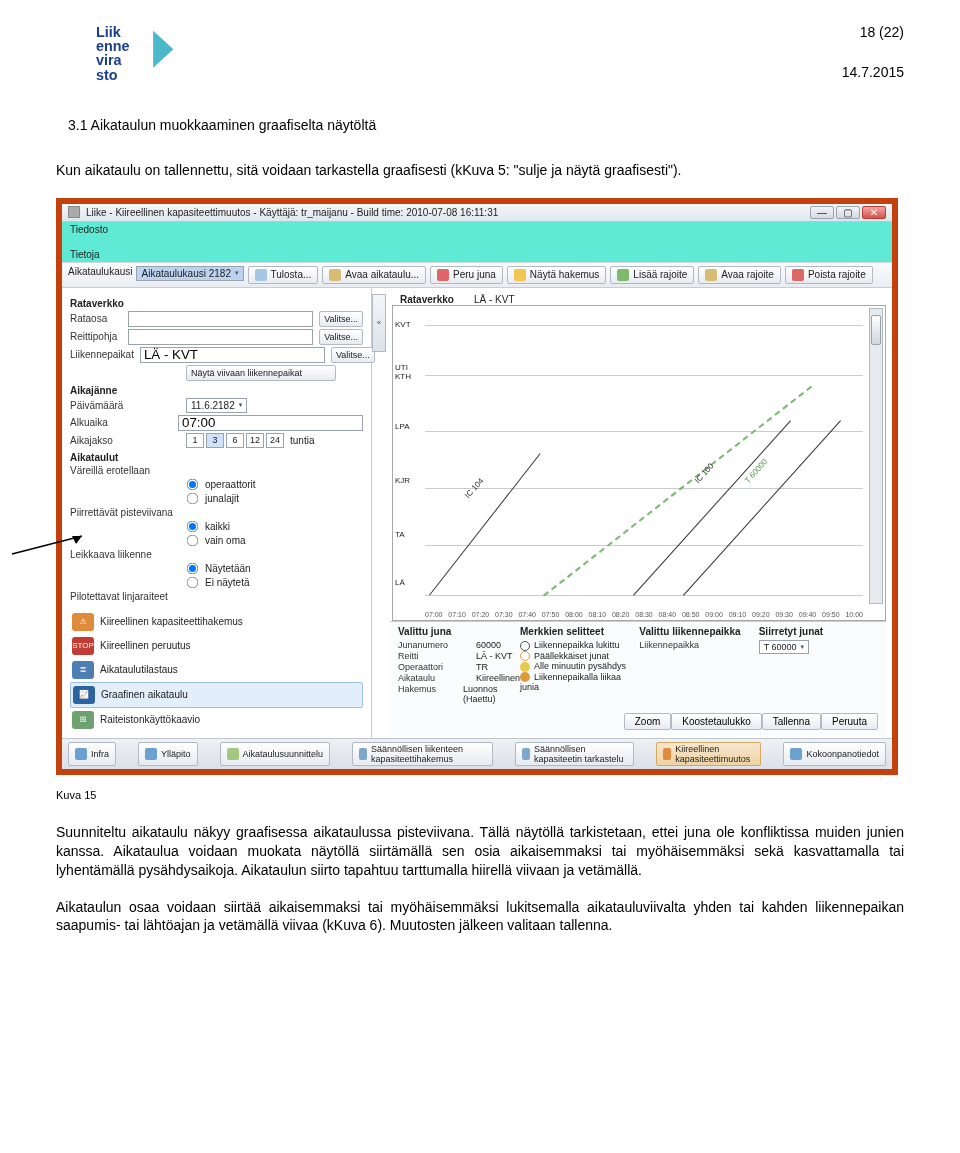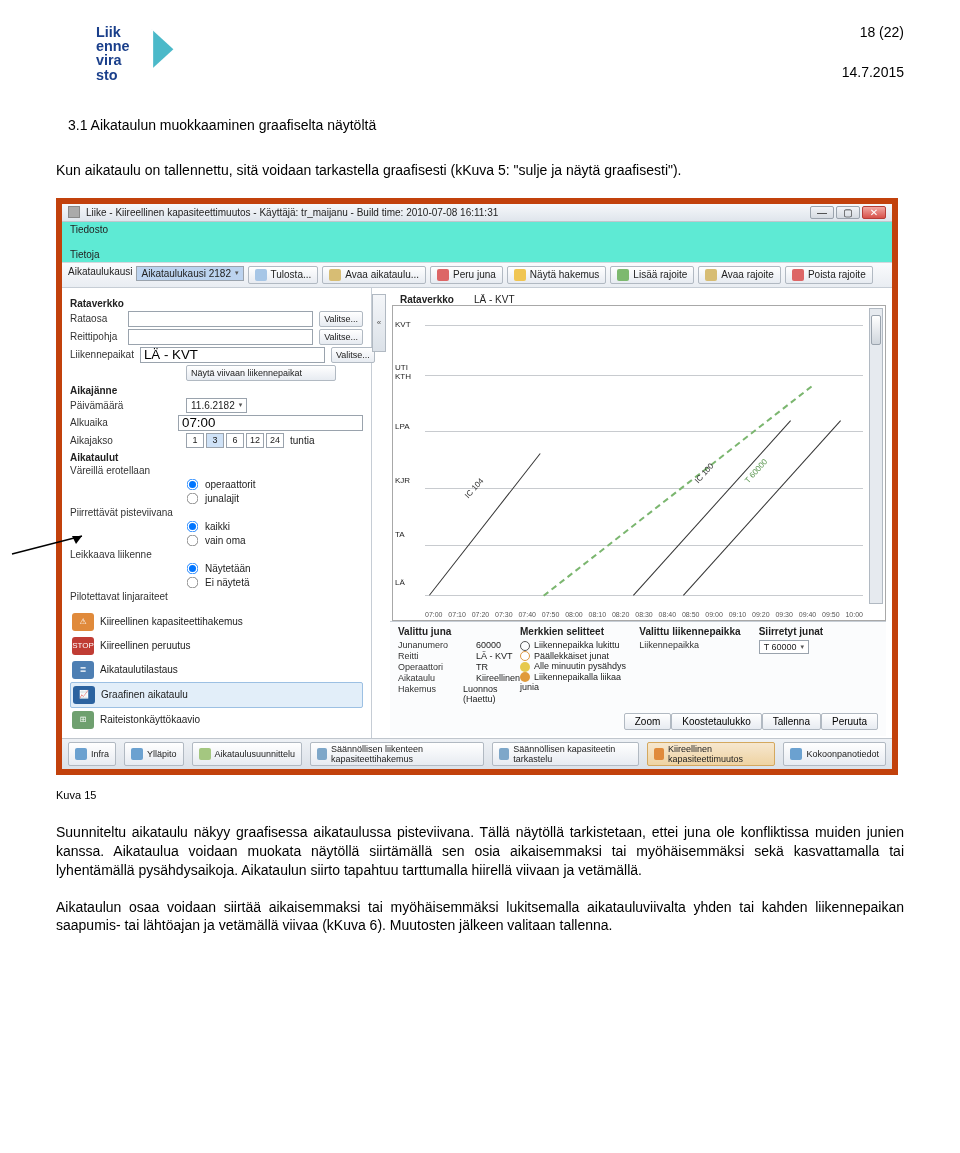--- a/index.html
+++ b/index.html
@@ -119,21 +119,21 @@
   }
   .legend-strip .block { flex:1; }
   .legend-strip .block h4 { font-size:10px; font-weight:bold; margin-bottom:3px; }
   .legend-strip .kv { display:flex; gap:6px; margin:1px 0; }
   .legend-strip .kv span:first-child { width:72px; color:#333; }
   .li-icon { width:10px; height:10px; border-radius:50%; display:inline-block; margin-right:4px; vertical-align:middle; }
   .btn-row { display:flex; justify-content:flex-end; padding:4px 8px 6px; background:#fbfcfd; }
   .app-btn { background:linear-gradient(#fff,#e7ebf1); border:1px solid #b1b9c2; border-radius:2px; padding:2px 10px; font-size:10px; }
 
   .bottom-tabs {
-    display:flex; gap:8px; padding:3px 6px; background:linear-gradient(#eef1f5,#dbe1e8);
+    display:flex; gap:22px; padding:3px 6px; background:linear-gradient(#eef1f5,#dbe1e8);
     border-top:1px solid #c0c6cd;
   }
   .bt-tab { display:inline-flex; align-items:center; gap:4px; background:linear-gradient(#fff,#e7ebf1); border:1px solid #b1b9c2; border-radius:2px; padding:1px 6px; font-size:9px; }
   .bt-tab.sel { background:linear-gradient(#f6e7cf,#efd3a2); border-color:#d4a85e; }
   .bt-tab .ic { width:12px; height:12px; border-radius:2px; }
 
   .arrow-annot {
     position:absolute;
     pointer-events:none;
   }

